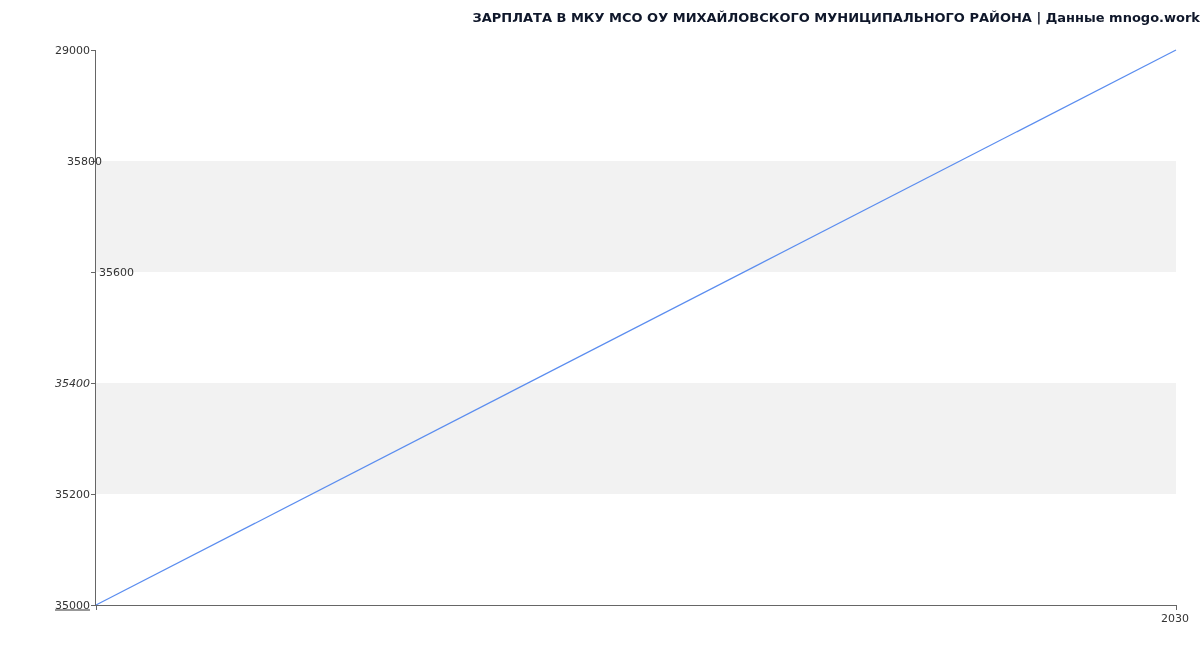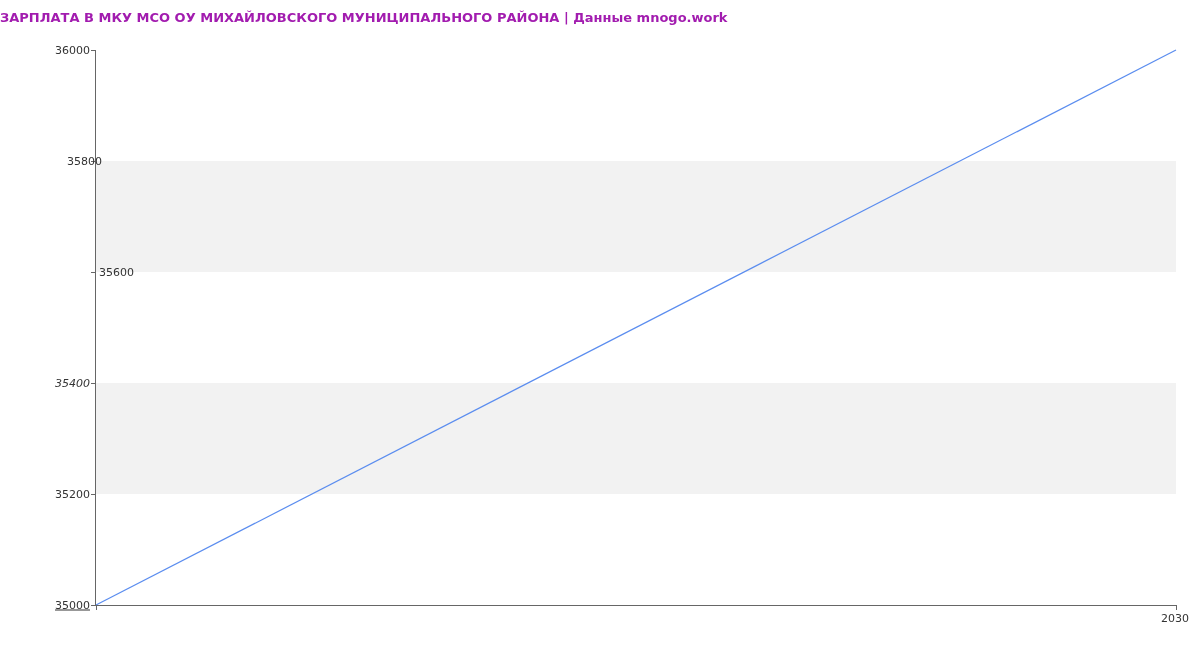--- a/index.html
+++ b/index.html
@@ -15,24 +15,24 @@
   .chart-wrap {
     position: relative;
     width: 1200px;
     height: 650px;
   }
   .title {
     position: absolute;
     top: 10px;
     left: 0;
     width: 1200px;
-    text-align: left;
+    text-align: right;
     font-size: 13px;
     font-weight: 600;
-    color: #a21caf;
+    color: #0f172a;
   }
   .plot {
     position: absolute;
     left: 95px;
     top: 50px;
     width: 1080px;   
     height: 555px;   
     border-left: 1px solid #666666;
     border-bottom: 1px solid #666666;
     box-sizing: content-box;
@@ -114,21 +114,21 @@
       <div class="xtick-mark" style="left: 0px;"></div>
       <div class="xtick-mark" style="left: 1080px;"></div>
     </div>
 
   <div id="ylabels">
       <div class="ylabel" style="top: 605px; text-decoration: underline;">35000</div>
       <div class="ylabel" style="top: 494px;">35200</div>
       <div class="ylabel" style="top: 383px; font-style: italic;">35400</div>
       <div class="ylabel" style="top: 272px; margin-left: 44px;">35600</div>
       <div class="ylabel" style="top: 161px; margin-left: 12px;">35800</div>
-      <div class="ylabel" style="top: 50px;">36000</div>
+      <div class="ylabel" style="top: 50px;">29000</div>
     </div>
 
   <div id="xlabels">
       <div class="xlabel" style="left: 95px; margin-top: 36px;">2023</div>
       <div class="xlabel" style="left: 1175px;">2030</div>
     </div>
 
 </div>
 
 </body></html>

